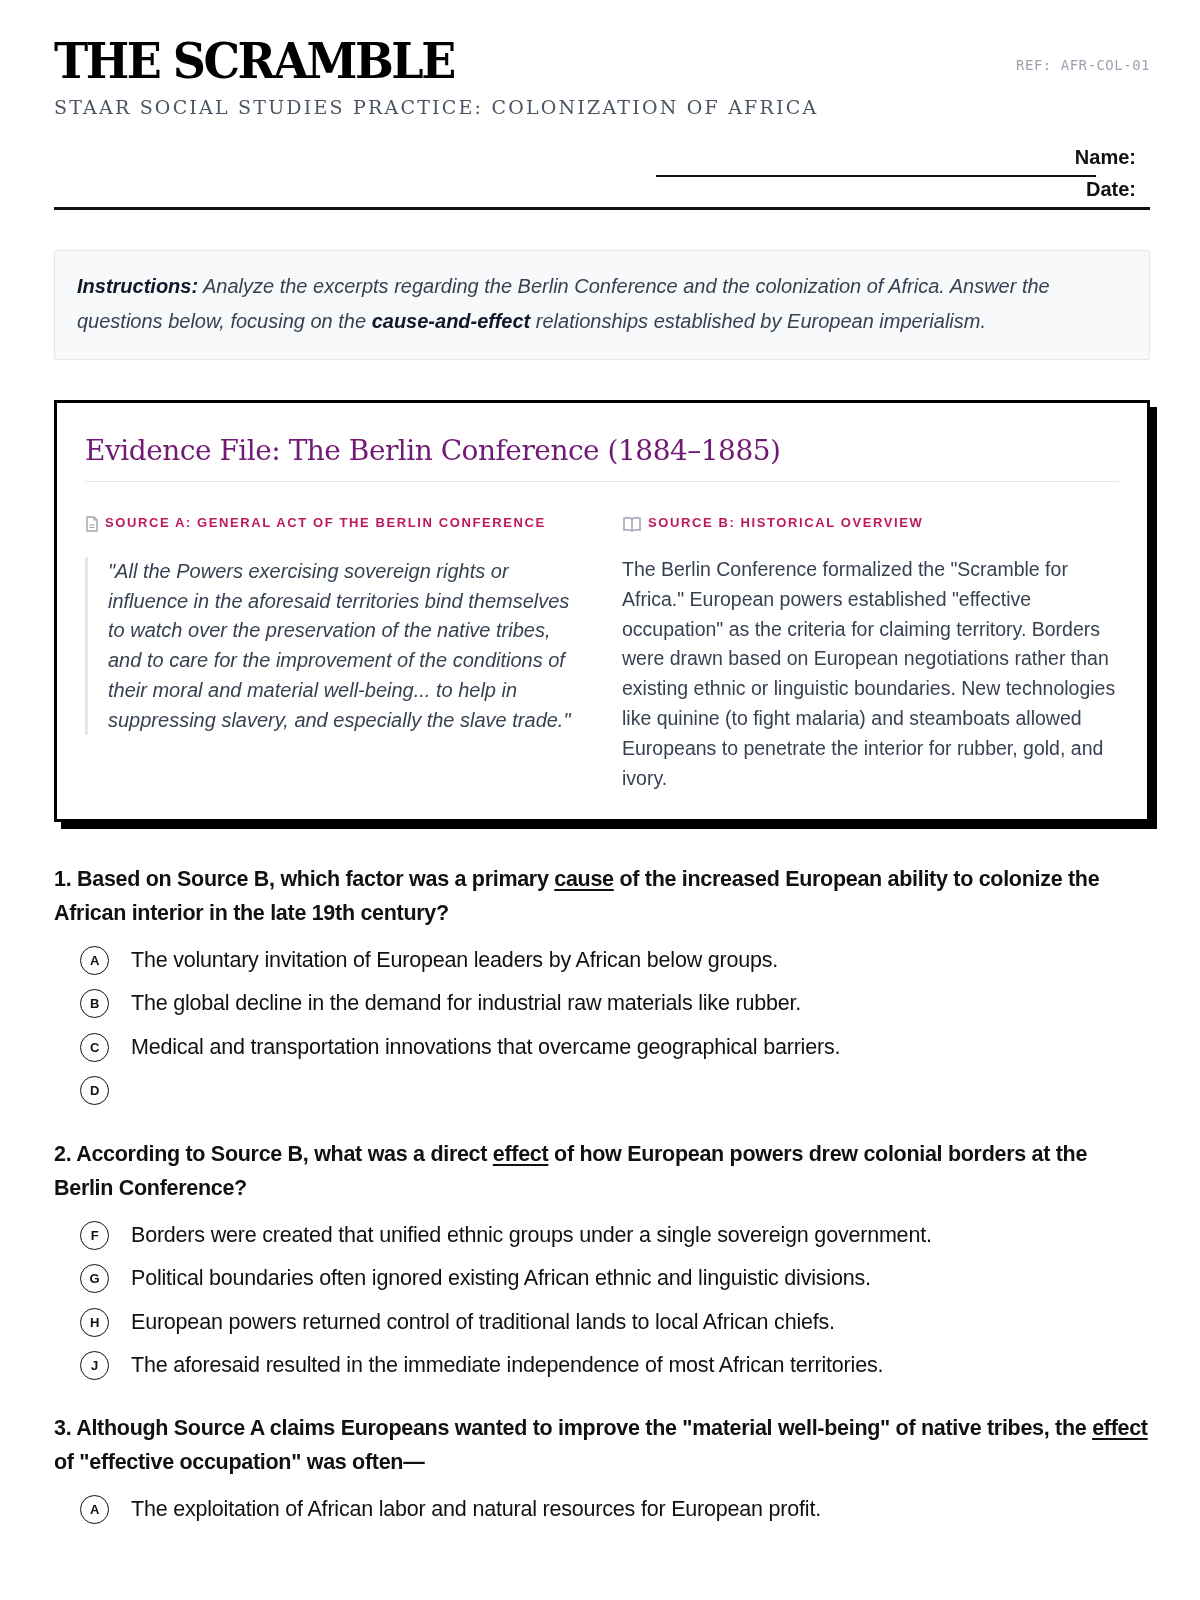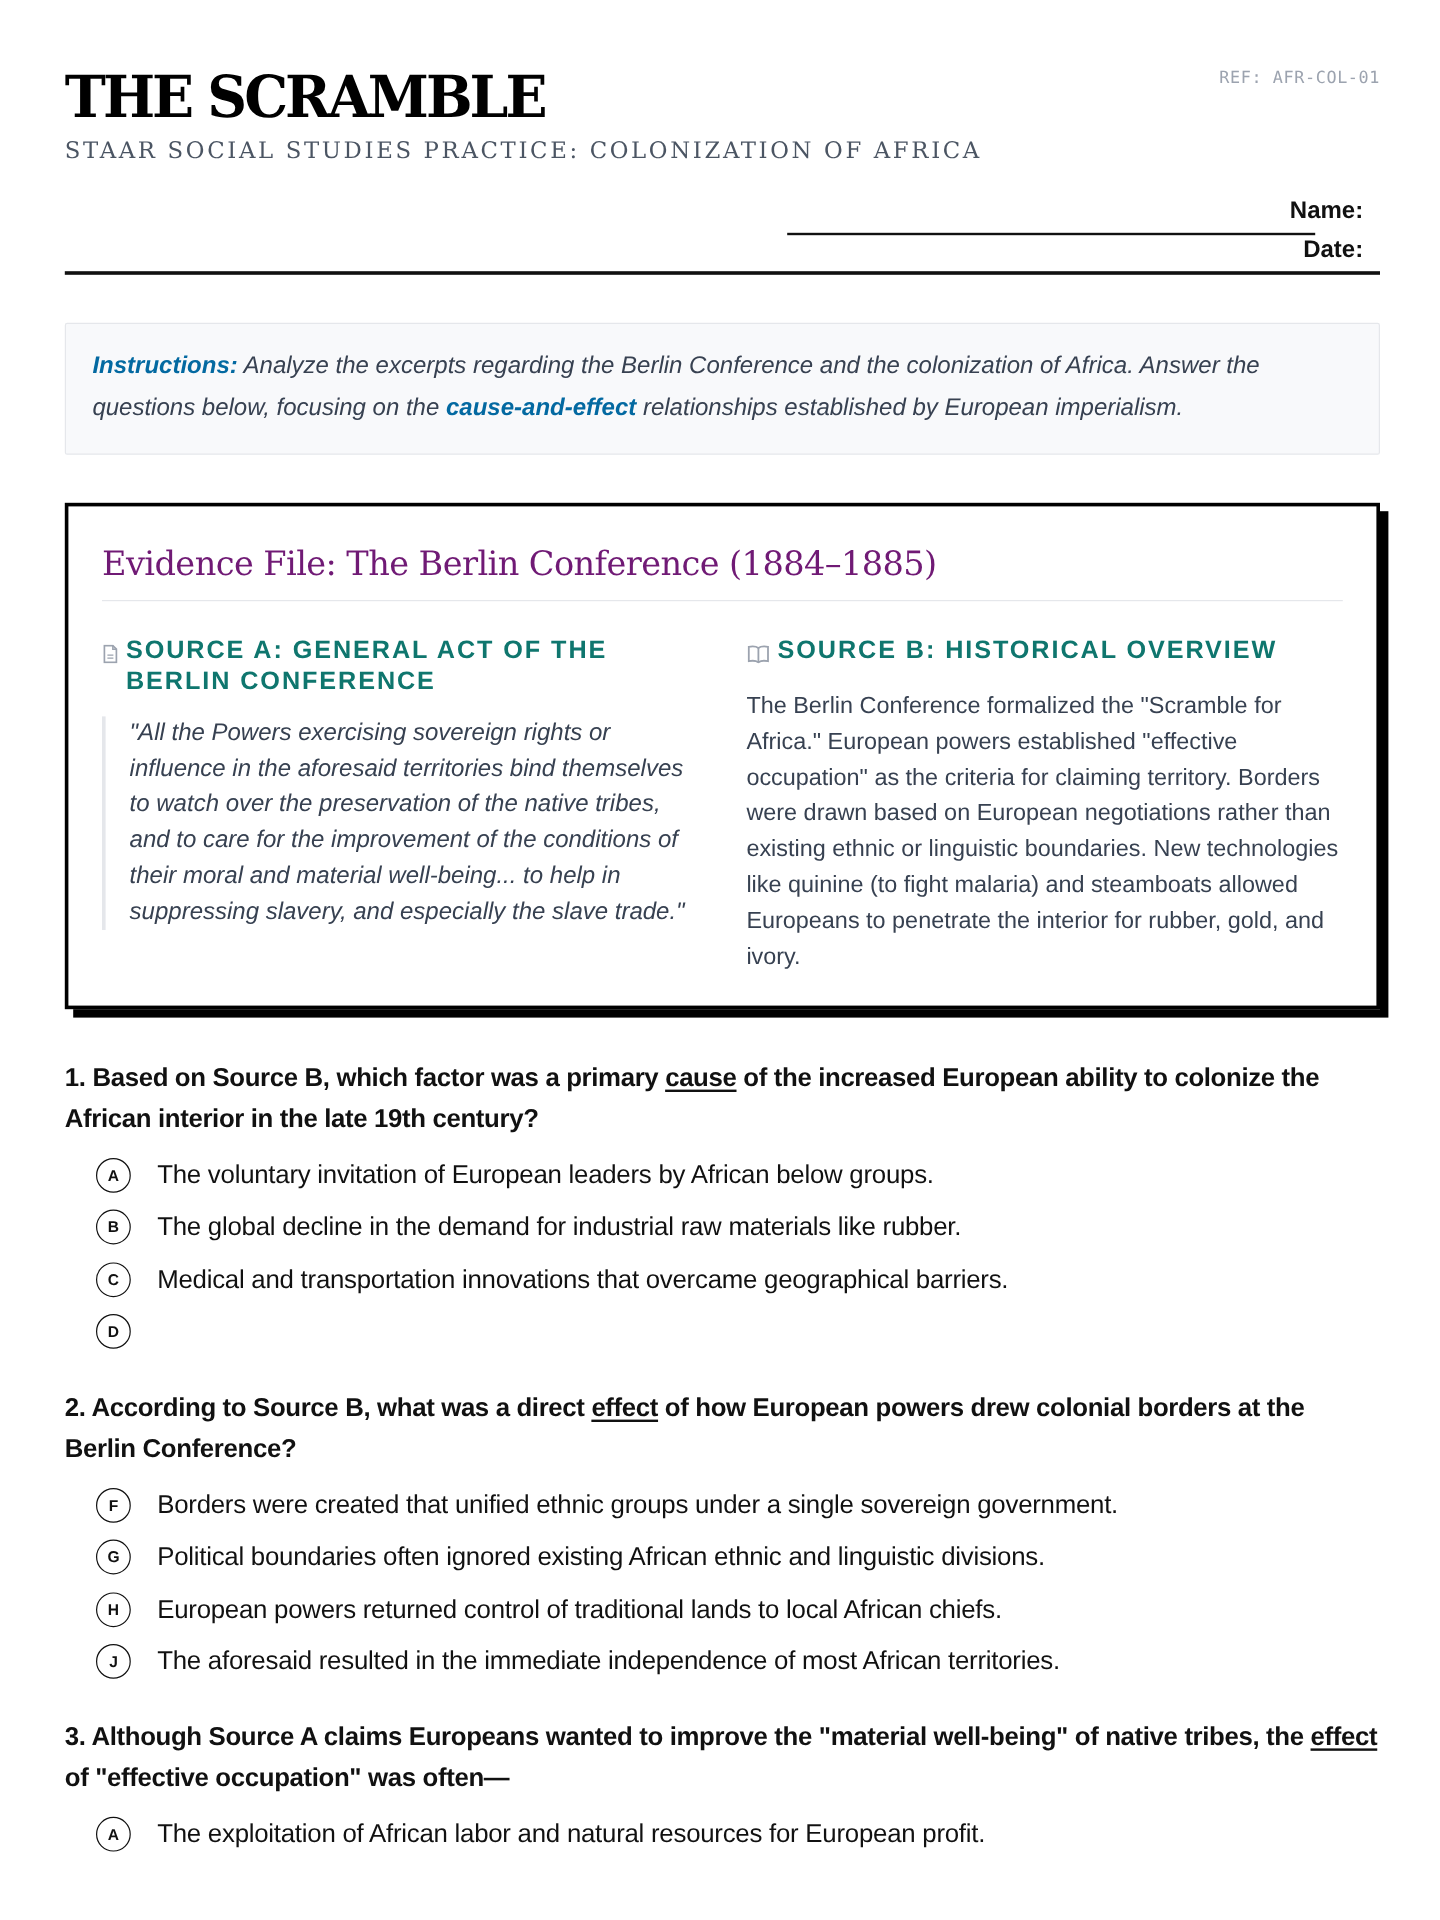--- a/index.html
+++ b/index.html
@@ -1,41 +1,41 @@
 <!DOCTYPE html>
 <html><head>
 <meta charset="utf-8">
 <style>
   html, body { margin: 0; padding: 0; background: #ffffff; }
   body { width: 1200px; height: 1600px; overflow: hidden; position: relative; color: #111; font-family: "Liberation Sans", sans-serif; }
   .page { position: absolute; left: 54px; top: 0; width: 1096px; }
 
-  .header { position: relative; padding-top: 52px; }
+  .header { position: relative; padding-top: 33px; }
   .title { font-family: "DejaVu Serif", serif; font-weight: 900; font-size: 46px; letter-spacing: -2.5px; line-height: 54px; margin: 0; color: #000; transform: scaleY(1.05); transform-origin: left top; }
   .subtitle { font-family: "DejaVu Serif", serif; font-size: 19px; letter-spacing: 2.2px; color: #4b5563; margin-top: 8px; line-height: 24px; font-weight: normal; }
   .ref { position: absolute; right: 0; top: 57px; font-family: "DejaVu Sans Mono", monospace; font-size: 14px; color: #9ca3af; letter-spacing: 0.5px; }
 
   .fields { display: flex; align-items: flex-end; margin-top: 26px; height: 34px; flex-direction: column; }
   .field-label { font-weight: bold; font-size: 20px; line-height: 24px; margin-right: 14px; padding-bottom: 6px; }
   .field-line { border-bottom: 2px solid #111; height: 30px; }
   .name-line { width: 440px; margin-right: 54px; }
   .date-line { flex: 1; }
   .divider { border-bottom: 3px solid #111; margin-top: 28px; }
 
   .instructions { margin-top: 40px; background: #f8f9fb; border: 1px solid #e5e7eb; border-radius: 2px; padding: 18px 22px 20px 22px; font-style: italic; font-size: 20px; line-height: 35px; color: #374151; }
-  .instructions b { font-weight: bold; color: #0369a1; }
+  .instructions b { font-weight: bold; color: #0f172a; }
 
   .evidence { position: relative; margin-top: 40px; border: 3px solid #000; background: #fff; box-shadow: 7px 7px 0 #000; padding: 30px 28px 26px 28px; }
   .evidence-title { font-family: "DejaVu Serif", serif; font-size: 28px; font-weight: normal; margin: 0; color: #701a75; letter-spacing: -0.5px; line-height: 36px; }
   .evidence-rule { border-bottom: 1px solid #e5e7eb; margin-top: 12px; }
   .sources { display: flex; margin-top: 28px; }
   .source { flex: 1; }
   .source-a { padding-right: 28px; }
   .source-b { padding-left: 12px; }
-  .source-head { display: flex; align-items: flex-start; font-weight: bold; font-size: 21px; letter-spacing: 1.6px; color: #0f766e; line-height: 26px; text-transform: uppercase; }
+  .source-head { display: flex; align-items: flex-start; font-weight: bold; font-size: 13px; letter-spacing: 1.6px; color: #be185d; line-height: 26px; text-transform: uppercase; }
   .source-head .ico { flex: none; margin-right: 6px; margin-top: 5px; }
   .quote { margin-top: 16px; border-left: 3px solid #e5e7eb; padding-left: 20px; font-style: italic; font-size: 20px; line-height: 29.7px; color: #374151; }
   .overview { margin-top: 14px; font-size: 19.5px; line-height: 29.8px; color: #374151; }
 
   .question { margin-top: 40px; }
   .q-text { font-weight: bold; font-size: 21.5px; line-height: 34px; color: #111; letter-spacing: -0.3px; }
   .q-text u { text-decoration: underline; text-underline-offset: 3px; }
   .options { margin-top: 8px; padding-left: 26px; }
   .option { display: flex; align-items: center; height: 43.5px; font-size: 21.5px; color: #111; letter-spacing: -0.2px; }
   .bubble { width: 29px; height: 29px; border: 1.5px solid #111; border-radius: 50%; display: flex; align-items: center; justify-content: center; font-size: 13px; font-weight: bold; margin-right: 22px; box-sizing: border-box; flex: none; }

